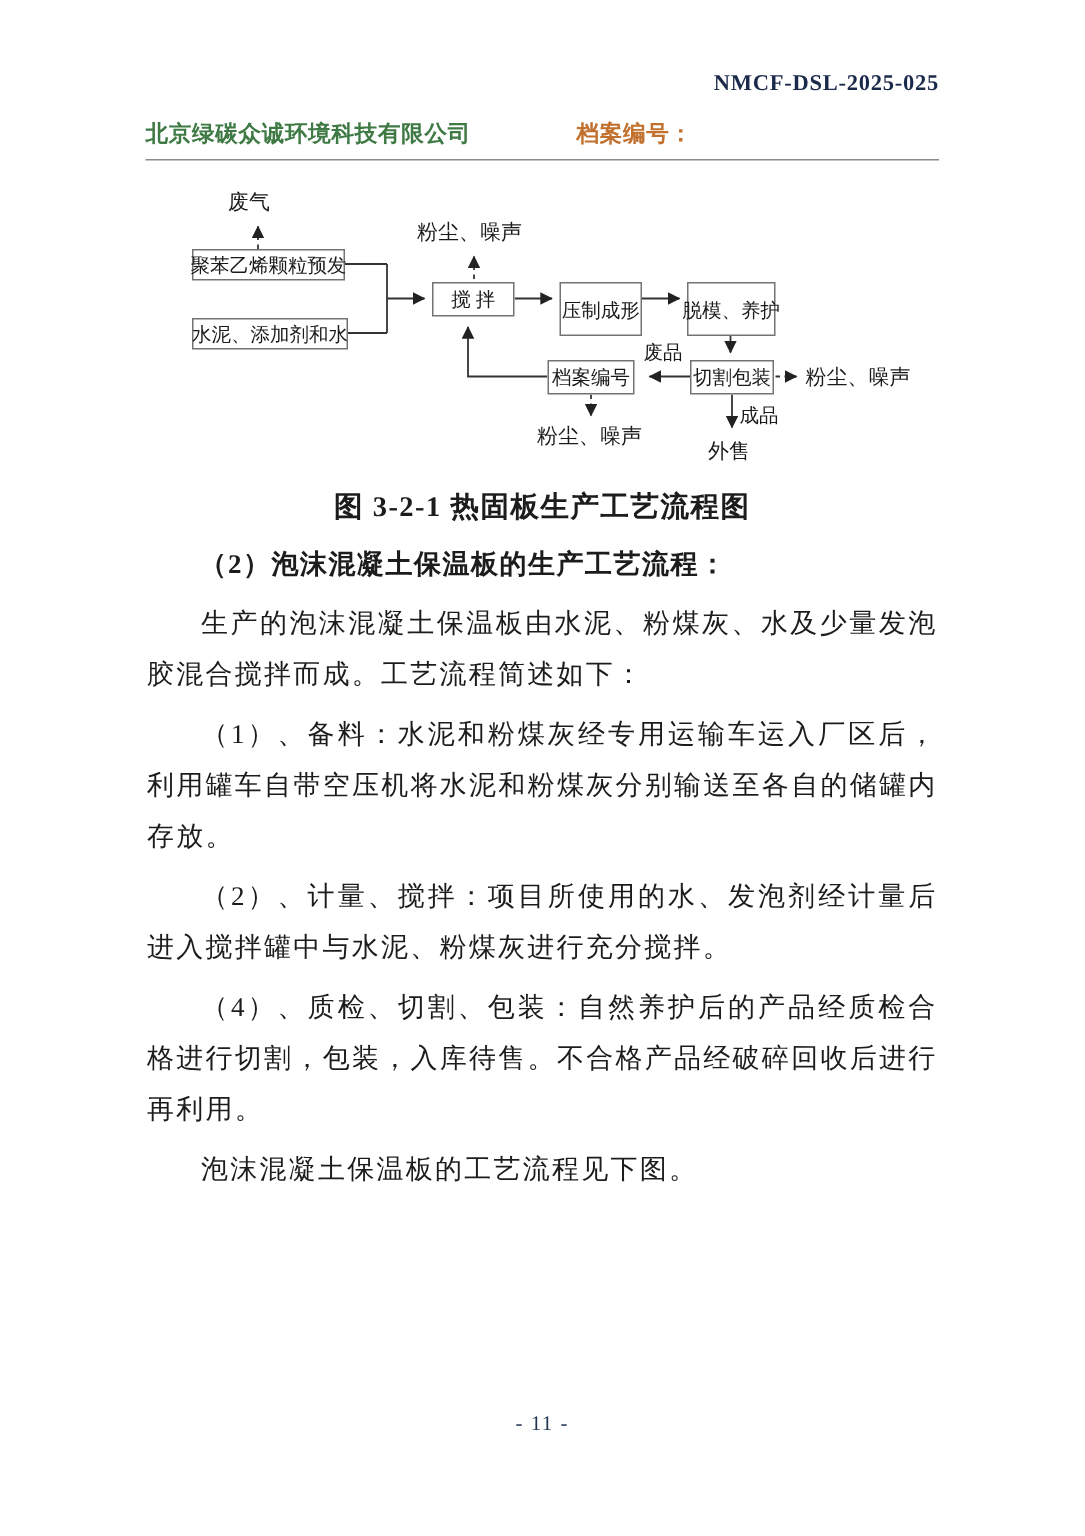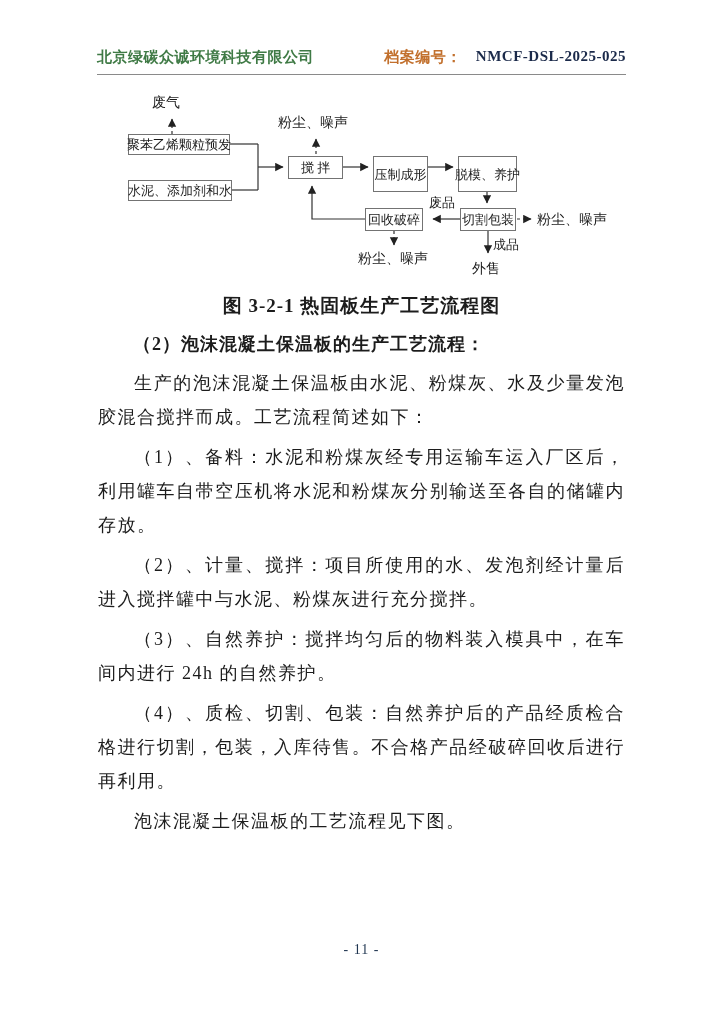--- a/index.html
+++ b/index.html
@@ -10,21 +10,21 @@
     color:#1c1c1c;
   }
   
   .header {
     padding:48px 97px 0 97px;
     display:flex; justify-content:space-between; align-items:baseline;
     font-size:15px; font-weight:bold; letter-spacing:0.5px;gap:20px;
   }
   .company { color:var(--company-name,#3f7a45); }
   .archive { display:flex; gap:14px; }
-  .archive-label { color:var(--archive-label,#c2702d); }
+  .archive-label { color:var(--archive-label,#c2702d);margin-top:32px; }
   .archive-number { color:var(--archive-number,#1b2a4a); font-family:"Liberation Serif",serif; }
   .header-rule { margin:7px 97px 0 97px; border-top:1px solid #8a8a8a; height:0; }
 
   
   .flowchart { position:relative; width:723px; height:196px; margin-top:16px;
                font-size:14px; color:#222; }
   .flowchart svg { position:absolute; left:0; top:0; }
   .fc-box {
     position:absolute; border:1px solid #737373; background:#fff;
     display:flex; align-items:center; justify-content:center;
@@ -96,37 +96,36 @@
       <line x1="394" y1="140" x2="394" y2="154" stroke-dasharray="3,3" marker-end="url(#ah)"></line>
     </g>
   </svg>
 
   <div class="fc-box" style="left:128px;top:43px;width:102px;height:21px;">聚苯乙烯颗粒预发</div>
   <div class="fc-box" style="left:128px;top:89px;width:104px;height:21px;">水泥、添加剂和水</div>
   <div class="fc-box" style="left:288px;top:65px;width:55px;height:23px;">搅 拌</div>
   <div class="fc-box" style="left:373px;top:65px;width:55px;height:36px;">压制成形</div>
   <div class="fc-box" style="left:458px;top:65px;width:59px;height:36px;">脱模、养护</div>
   <div class="fc-box" style="left:460px;top:117px;width:56px;height:23px;">切割包装</div>
-  <div class="fc-box" style="left:365px;top:117px;width:58px;height:23px;">回收破碎</div>
+  <div class="fc-box" style="left:365px;top:117px;width:58px;height:23px;">档案编号</div>
 
   <div class="fc-label" style="left:152px;top:3px;">废气</div>
   <div class="fc-label" style="left:278px;top:23px;">粉尘、噪声</div>
   <div class="fc-label" style="left:429px;top:103px;font-size:13px;">废品</div>
   <div class="fc-label" style="left:537px;top:120px;">粉尘、噪声</div>
   <div class="fc-label" style="left:493px;top:145px;font-size:13px;">成品</div>
   <div class="fc-label" style="left:472px;top:169px;">外售</div>
   <div class="fc-label" style="left:358px;top:159px;">粉尘、噪声</div>
 </div>
 
 <div class="caption">图 3-2-1 热固板生产工艺流程图</div>
 
 <div class="section-heading">（2）泡沫混凝土保温板的生产工艺流程：</div>
 
 <div class="body-text">
   <p>生产的泡沫混凝土保温板由水泥、粉煤灰、水及少量发泡胶混合搅拌而成。工艺流程简述如下：</p>
   <p>（1）、备料：水泥和粉煤灰经专用运输车运入厂区后，利用罐车自带空压机将水泥和粉煤灰分别输送至各自的储罐内存放。</p>
   <p>（2）、计量、搅拌：项目所使用的水、发泡剂经计量后进入搅拌罐中与水泥、粉煤灰进行充分搅拌。</p>
-  <p>（3）、自然养护：搅拌均匀后的物料装入模具中，在车间内进行 24h 的自然养护。</p>
   <p>（4）、质检、切割、包装：自然养护后的产品经质检合格进行切割，包装，入库待售。不合格产品经破碎回收后进行再利用。</p>
   <p>泡沫混凝土保温板的工艺流程见下图。</p>
 </div>
 
 <div class="footer">- 11 -</div>
 
 </body></html>

